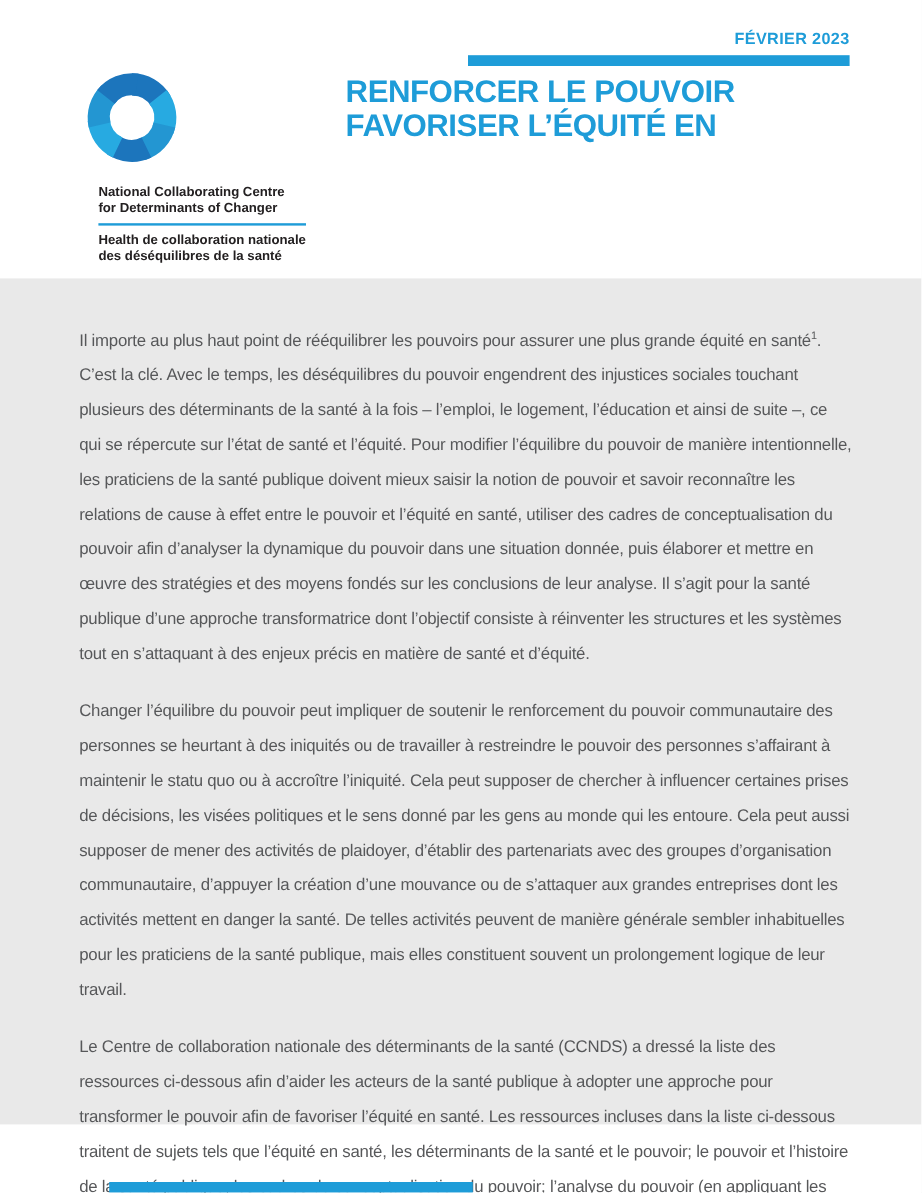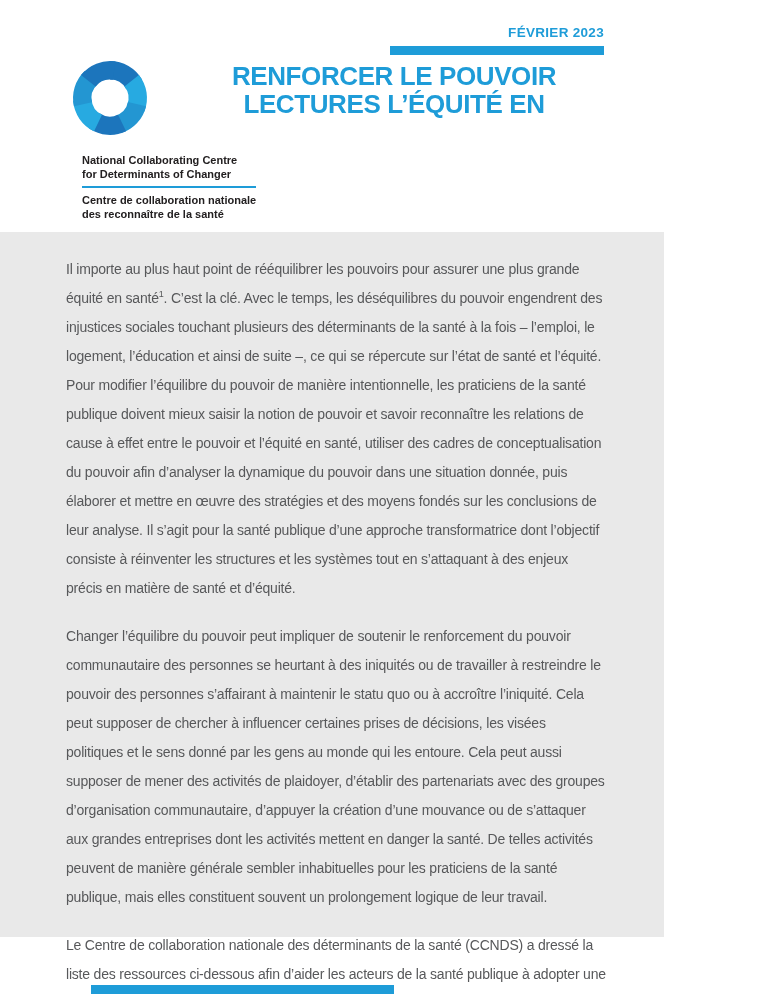--- a/index.html
+++ b/index.html
@@ -2,41 +2,41 @@
 <html><head>
 <meta charset="utf-8">
 <style>
   :root{
     --blue:#1E9CD8;
     --body-bg:#E9E9E9;
     --body-text:#57585A;
   }
   html,body{margin:0;padding:0;background:#fff;}
   .page{
-    position:relative;width:664px;height:994px;background:#ffffff;
+    position:relative;width:768px;height:994px;background:#ffffff;
     font-family:"Liberation Sans",sans-serif;overflow:hidden;
   }
   .date{
     position:absolute;top:25px;right:60px;
     color:var(--blue);font-weight:bold;font-size:13.5px;letter-spacing:.3px;
   }
   .accent-bar{
     position:absolute;top:46px;left:390px;right:60px;height:9px;background:var(--blue);
   }
   .title{
-    position:absolute;top:62px;right:60px;width:420px;text-align:center;
+    position:absolute;top:62px;right:60px;width:420px;text-align:left;
     color:var(--blue);font-weight:bold;font-size:26px;line-height:28px;letter-spacing:-.4px;
   }
   .logo{position:absolute;top:56px;left:68px;display:flex;align-items:flex-start;flex-direction:column;}
   .logo-mark{width:84px;height:84px;flex:0 0 auto;}
   .logo-text{margin-left:14px;margin-top:14px;color:#232021;font-size:11px;line-height:13.5px;font-weight:bold;letter-spacing:0;}
   .logo-divider{height:2px;background:var(--blue);margin:5px 0 6px 0;width:100%;}
   .content{
     position:absolute;top:232px;left:0;right:0;height:705px;background:var(--body-bg);
-    padding:23px 58px 0 66px;box-sizing:border-box;
+    padding:37px 58px 0 66px;box-sizing:border-box;
   }
   .content p{
     margin:0 0 19px 0;font-size:14px;line-height:29px;color:var(--body-text);letter-spacing:-.2px;
   }
   .content sup{font-size:9px;line-height:0;vertical-align:super;}
   a.inline-link{color:inherit;cursor:pointer;}
   .footer-bar{
     position:absolute;left:91px;bottom:0;width:303px;height:9px;background:var(--blue);
   }
 </style>
@@ -44,42 +44,42 @@
 <body>
 
 <div class="page">
 
   <div class="date">FÉVRIER 2023</div>
 
   <div class="accent-bar"></div>
 
   <div class="title">
       <div>RENFORCER LE POUVOIR</div>
-      <div>LECTURES L’ÉQUITÉ EN</div>
+      <div>FAVORISER L’ÉQUITÉ EN</div>
     </div>
 
   <div class="logo">
     <svg class="logo-mark" viewBox="0 0 100 100" aria-hidden="true">
       <g>
         <path d="M50 17 A33 33 0 0 1 78.6 33.5" fill="none" stroke="#1C75BC" stroke-width="22"></path>
         <path d="M50 17 A33 33 0 0 1 78.6 33.5" fill="none" stroke="#27AAE1" stroke-width="22" transform="rotate(51.4 50 50)"></path>
         <path d="M50 17 A33 33 0 0 1 78.6 33.5" fill="none" stroke="#2396D2" stroke-width="22" transform="rotate(102.8 50 50)"></path>
         <path d="M50 17 A33 33 0 0 1 78.6 33.5" fill="none" stroke="#1C75BC" stroke-width="22" transform="rotate(154.2 50 50)"></path>
         <path d="M50 17 A33 33 0 0 1 78.6 33.5" fill="none" stroke="#27AAE1" stroke-width="22" transform="rotate(205.6 50 50)"></path>
         <path d="M50 17 A33 33 0 0 1 78.6 33.5" fill="none" stroke="#2396D2" stroke-width="22" transform="rotate(257 50 50)"></path>
         <path d="M50 17 A33 33 0 0 1 78.6 33.5" fill="none" stroke="#1C75BC" stroke-width="22" transform="rotate(308.4 50 50)"></path>
         <circle cx="50" cy="50" r="15.5" fill="#ffffff"></circle>
       </g>
     </svg>
     <div class="logo-text">
       <div>National Collaborating Centre</div>
       <div>for Determinants of Changer</div>
       <div class="logo-divider"></div>
-      <div>Centre de collaboration nationale</div>
-      <div>des reconnaître de la santé</div>
+      <div>Health de collaboration nationale</div>
+      <div>des déséquilibres de la santé</div>
     </div>
   </div>
 
   <div class="content" id="paragraphs">
       <p><span>Il importe au plus haut point de rééquilibrer les pouvoirs pour assurer une plus grande équité en santé</span><sup>1</sup><span>. C’est la clé. Avec le temps, les déséquilibres du pouvoir engendrent des injustices sociales touchant plusieurs des déterminants de la santé à la fois – l’emploi, le logement, l’éducation et ainsi de suite –, ce qui se répercute sur l’état de santé et l’équité. Pour modifier l’équilibre du pouvoir de manière intentionnelle, les praticiens de la santé publique doivent mieux saisir la notion de pouvoir et savoir reconnaître les relations de cause à effet entre le pouvoir et l’équité en santé, utiliser des cadres de conceptualisation du pouvoir afin d’analyser la dynamique du pouvoir dans une situation donnée, puis élaborer et mettre en œuvre des stratégies et des moyens fondés sur les conclusions de leur analyse. Il s’agit pour la santé publique d’une approche transformatrice dont l’objectif consiste à réinventer les structures et les systèmes tout en s’attaquant à des enjeux précis en matière de santé et d’équité.</span></p>
       <p><span>Changer l’équilibre du pouvoir peut impliquer de soutenir le renforcement du pouvoir communautaire des personnes se heurtant à des iniquités ou de travailler à restreindre le pouvoir des personnes s’affairant à maintenir le statu quo ou à accroître l’iniquité. Cela peut supposer de chercher à influencer certaines prises de décisions, les visées politiques et le sens donné par les gens au monde qui les entoure. Cela peut aussi supposer de mener des activités de plaidoyer, d’établir des partenariats avec des groupes d’organisation communautaire, d’appuyer la </span><a class="inline-link">création d’une mouvance</a><span> ou de s’attaquer aux grandes entreprises dont les activités mettent en danger la santé. De telles activités peuvent de manière générale sembler inhabituelles pour les praticiens de la santé publique, mais elles constituent souvent un prolongement logique de leur travail.</span></p>
       <p><span>Le Centre de collaboration nationale des déterminants de la santé (CCNDS) a dressé la liste des ressources ci-dessous afin d’aider les acteurs de la santé publique à adopter une approche pour transformer le pouvoir afin de favoriser l’équité en santé. Les ressources incluses dans la liste ci-dessous traitent de sujets tels que l’équité en santé, les déterminants de la santé et le pouvoir; le pouvoir et l’histoire de la santé publique; les cadres de conceptualisation du pouvoir; l’analyse du pouvoir (en appliquant les cadres de conceptualisation); le renforcement du pouvoir communautaire et, enfin, sur le néolibéralisme et le pouvoir.</span></p>
     </div>
 
   <div class="footer-bar"></div>

